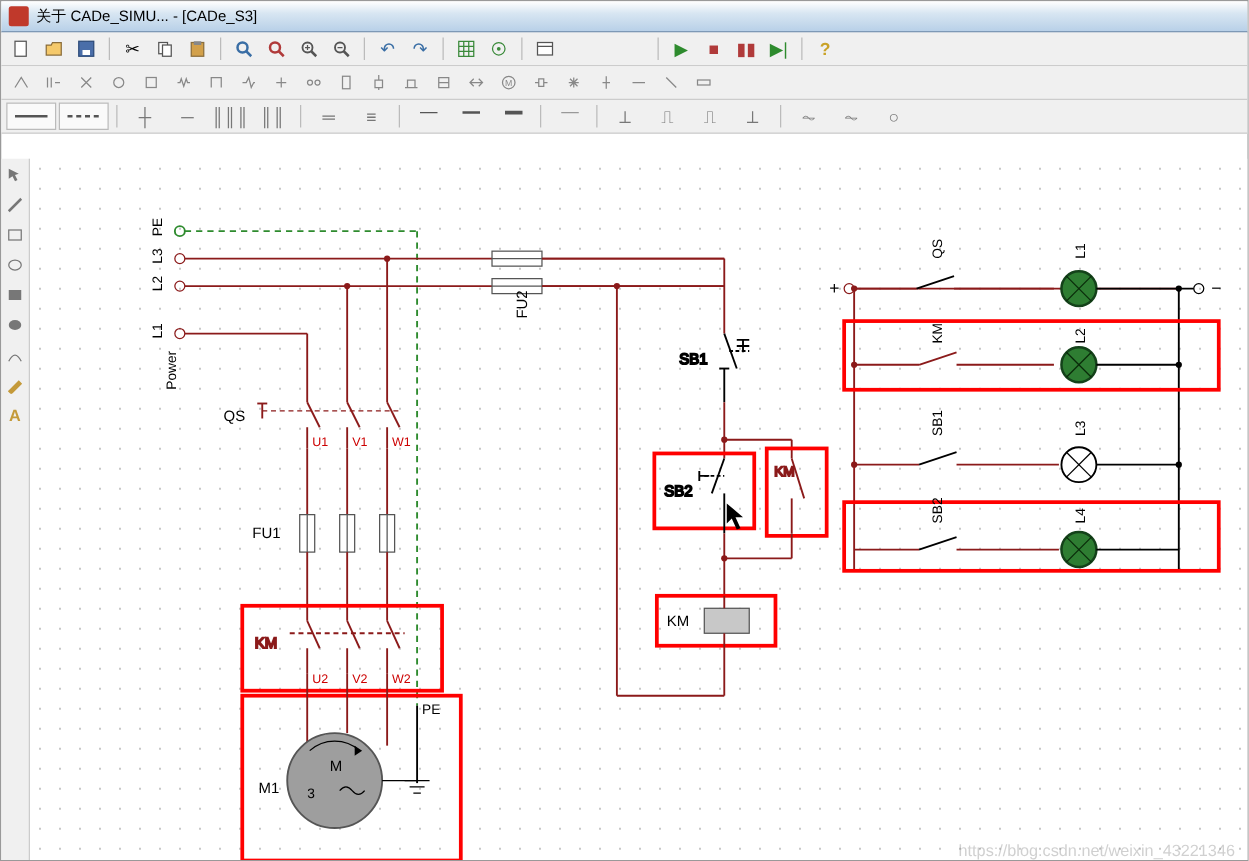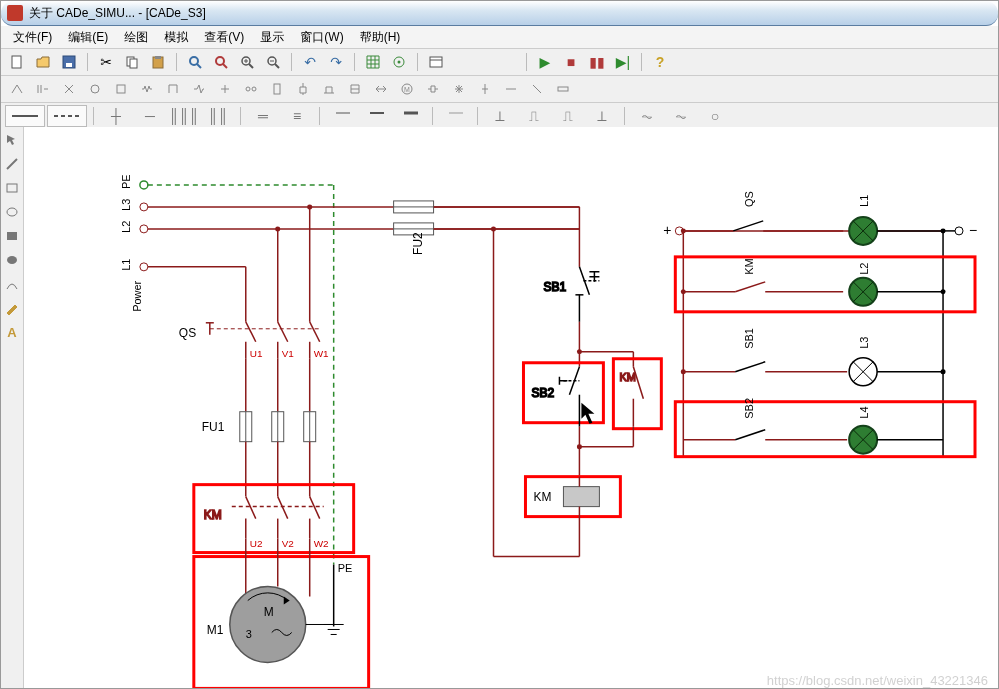--- a/index.html
+++ b/index.html
@@ -1,18 +1,18 @@
 <!DOCTYPE html>
 <html><head>
 <meta charset="utf-8">
 <style>
   html,body{margin:0;padding:0;font-family:"Microsoft YaHei",SimSun,Arial,sans-serif;font-size:12px;background:#fff;color:#000;user-select:none;}
   .window{width:999px;height:689px;position:relative;overflow:hidden;border:1px solid #999;box-sizing:border-box;}
   
-  .titlebar{height:24px;background:linear-gradient(#fff,#d8e6f2 40%,#b8d0e8);display:flex;align-items:center;padding:0 6px;border-bottom:1px solid #5a7ca0;border-radius:12px;}
+  .titlebar{height:24px;background:linear-gradient(#fff,#d8e6f2 40%,#b8d0e8);display:flex;align-items:center;padding:0 6px;border-bottom:1px solid #5a7ca0;}
   .titlebar .app-icon{width:16px;height:16px;background:#c0392b;border-radius:2px;margin-right:6px;position:relative;}
   .titlebar .title{font-size:12px;color:#000;}
   
   .menubar{height:22px;background:#f4f4f4;display:flex;align-items:center;padding:0 4px;border-bottom:1px solid #ccc;}
   .menubar .item{padding:2px 8px;cursor:default;}
   
   .toolbar{height:26px;background:#f0f0f0;border-bottom:1px solid #ccc;display:flex;align-items:center;padding:0 4px;gap:2px;}
   .toolbar .sep{width:1px;height:18px;background:#bbb;margin:0 4px;}
   .tbtn{width:22px;height:22px;display:flex;align-items:center;justify-content:center;border:1px solid transparent;border-radius:2px;}
   .tbtn svg{width:16px;height:16px;}
@@ -34,30 +34,20 @@
 </head>
 <body>
 
 <div class="window">
 
   <div class="titlebar">
     <div class="app-icon"></div>
     <div class="title">关于 CADe_SIMU... - [CADe_S3]</div>
   </div>
 
-  <div class="menubar">
-    <div class="item">文件(F)</div>
-    <div class="item">编辑(E)</div>
-    <div class="item">绘图</div>
-    <div class="item">模拟</div>
-    <div class="item">查看(V)</div>
-    <div class="item">显示</div>
-    <div class="item">窗口(W)</div>
-    <div class="item">帮助(H)</div>
-  </div>
 
   <div class="toolbar">
     <div class="tbtn">
         <svg viewBox="0 0 16 16">
           <rect x="3" y="2" width="9" height="12" fill="#fff" stroke="#555"></rect>
         </svg>
       </div>
     <div class="tbtn">
         <svg viewBox="0 0 16 16">
           <path d="M2 5h4l1-2h7v10H2z" fill="#f5c96b" stroke="#8a6d3b"></path>

